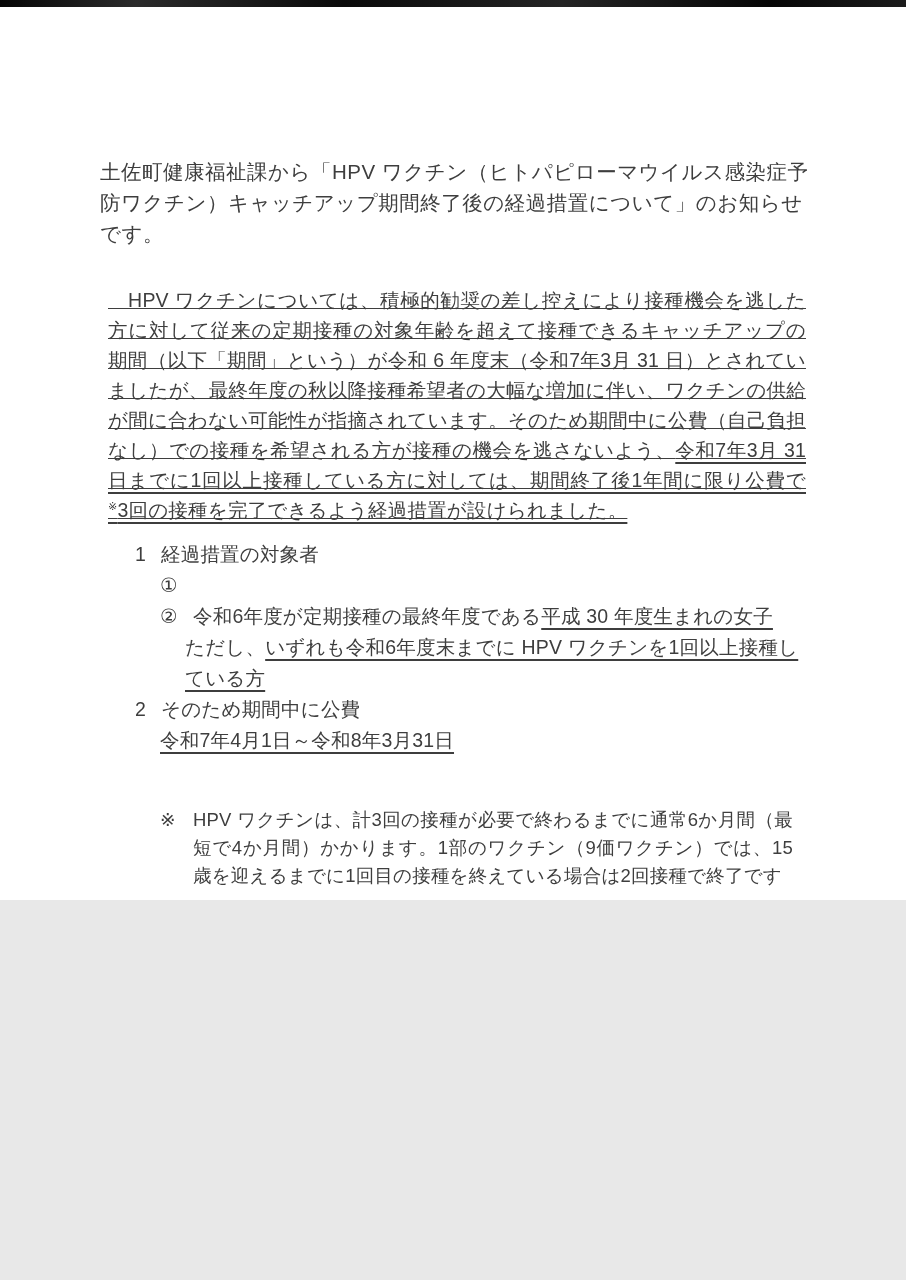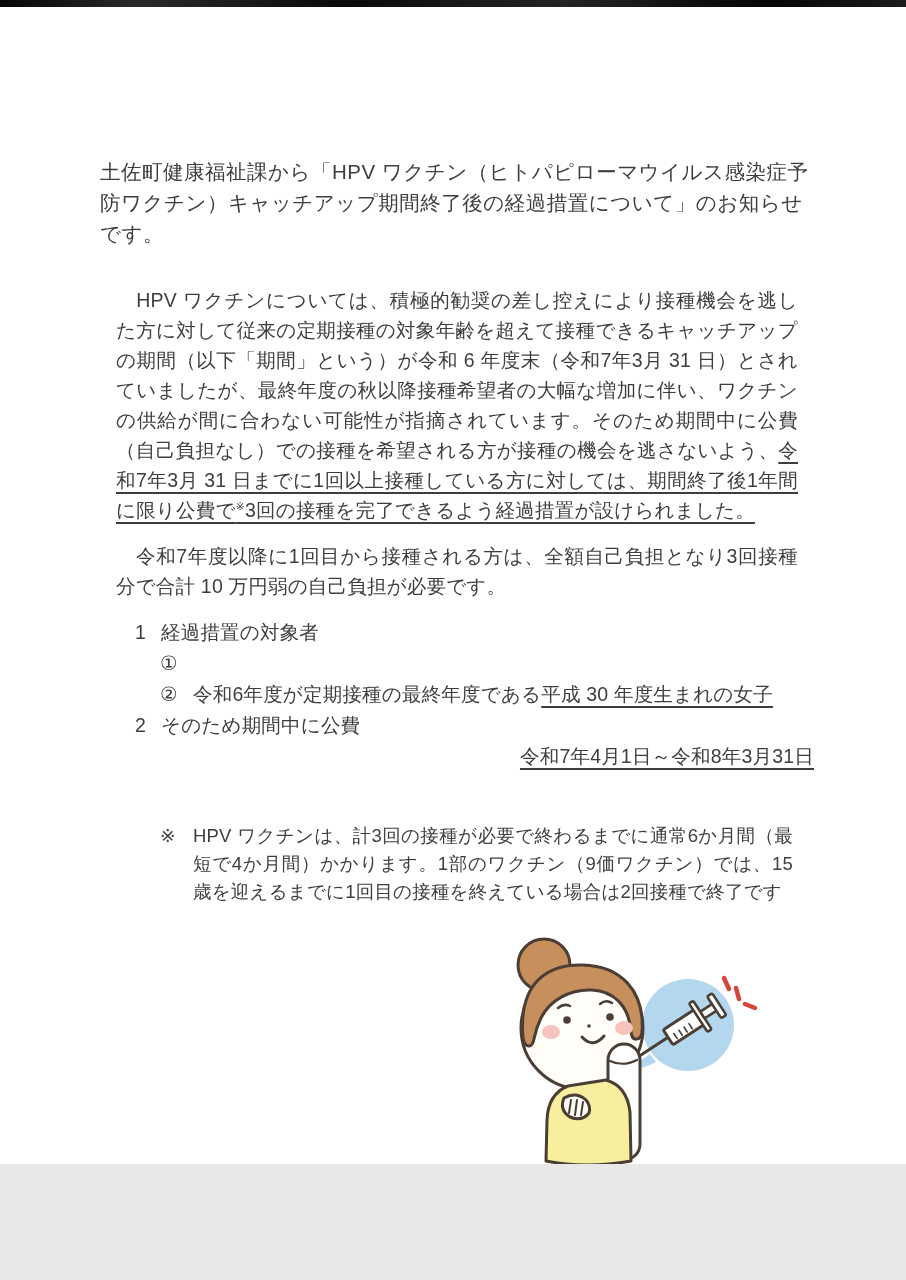--- a/index.html
+++ b/index.html
@@ -1,37 +1,37 @@
 <!DOCTYPE html>
 <html style="--hair: #c68f5b; --face: #fffdf7; --cheek: #f6c4bc; --shirt: #f8ef9e; --bubble: #b3d7ef; --syringe: #ffffff; --outline: #4a3e35; --accent_red: #d4453c;"><head>
 <meta charset="utf-8">
 <style>
   html,body{margin:0;padding:0;background:#e8e8e8;}
   .page{
-    position:relative;width:906px;height:1164px;background:#ffffff;
+    position:relative;width:906px;height:900px;background:#ffffff;
     overflow:hidden;margin:0 auto;
     font-family:"Liberation Sans","DejaVu Sans",sans-serif;
     color:#3e3e3e;
   }
   .scan-bar{
     position:absolute;top:0;left:0;width:906px;height:7px;
     background:linear-gradient(90deg,#050505,#2b2b2b 15%,#0a0a0a 38%,#242424 62%,#060606 85%,#1c1c1c);
   }
   .content{position:absolute;left:100px;top:156px;width:714px;}
   .title{margin:0 0 36px 0;font-size:20.5px;line-height:31px;letter-spacing:.5px;}
-  .para{margin:16px;font-size:19.5px;line-height:30px;text-align:justify;letter-spacing:.2px;}
+  .para{margin:8px;font-size:19.5px;line-height:30px;text-align:justify;letter-spacing:.2px;text-decoration:underline;}
   .u{text-decoration:underline;text-underline-offset:5px;text-decoration-thickness:1.5px;}
   sup.refmark{font-size:11px;line-height:0;}
   .sect{margin-top:14px;font-size:19.5px;line-height:31px;letter-spacing:.2px;}
   .row-head{display:flex;padding-left:35px;}
   .row-head .num{flex:none;width:26px;}
   .row-sub{display:flex;padding-left:60px;}
   .row-sub .marker{flex:none;width:33px;}
   .row-note{padding-left:85px;}
-  .row-period{padding-left:60px;text-align:right;}
+  .row-period{padding-left:60px;}
   .row-period .u{display:inline-block;}
   .footnote{
     margin-top:50px;padding-left:60px;display:flex;
     font-size:18.5px;line-height:28px;letter-spacing:.2px;
   }
   .fn-mark{flex:none;width:33px;}
   .fn-text{width:600px;text-align:justify;}
   .illus{position:absolute;left:482px;top:928px;width:312px;height:240px;}
 </style>
 </head>
@@ -39,38 +39,38 @@
 
 <div class="page">
   <div class="scan-bar"></div>
 
   <div class="content">
 
     <p class="title">土佐町健康福祉課から「HPV ワクチン（ヒトパピローマウイルス感染症予防ワクチン）キャッチアップ期間終了後の経過措置について」のお知らせです。</p>
 
     <p class="para"><span>　HPV ワクチンについては、積極的勧奨の差し控えにより接種機会を逃した方に対して従来の定期接種の対象年齢を超えて接種できるキャッチアップの期間（以下「期間」という）が令和 6 年度末（令和7年3月 31 日）とされていましたが、最終年度の秋以降接種希望者の大幅な増加に伴い、ワクチンの供給が間に合わない可能性が指摘されています。そのため期間中に公費（自己負担なし）での接種を希望される方が接種の機会を逃さないよう、</span><span class="u">令和7年3月 31 日までに1回以上接種している方に対しては、期間終了後1年間に限り公費で</span><span class="u"><sup class="refmark">※</sup><span>3回の接種を完了できるよう経過措置が設けられました。</span></span></p>
 
-    <p class="para">　令和7年度以降に1回目から接種される方は、全額自己負担となり3回接種分で合計 10 万円弱の自己負担が必要です。</p>
 
     <div class="sect">
 
       <div class="row-head">
         <span class="num">1</span>
         <span>経過措置の対象者</span>
       </div>
 
       <div class="row-sub">
         <span class="marker">①</span>
       </div>
 
       <div class="row-sub">
         <span class="marker">②</span>
         <span class="txt"><span>令和6年度が定期接種の最終年度である</span><span class="u">平成 30 年度生まれの女子</span></span>
       </div>
 
+      <div class="row-note"><span>ただし、</span><span class="u">いずれも令和6年度末までに HPV ワクチンを1回以上接種している方</span></div>
 
       <div class="row-head">
         <span class="num">2</span>
         <span>そのため期間中に公費</span>
       </div>
 
       <div class="row-period">
         <span class="u">令和7年4月1日～令和8年3月31日</span>
       </div>
 

